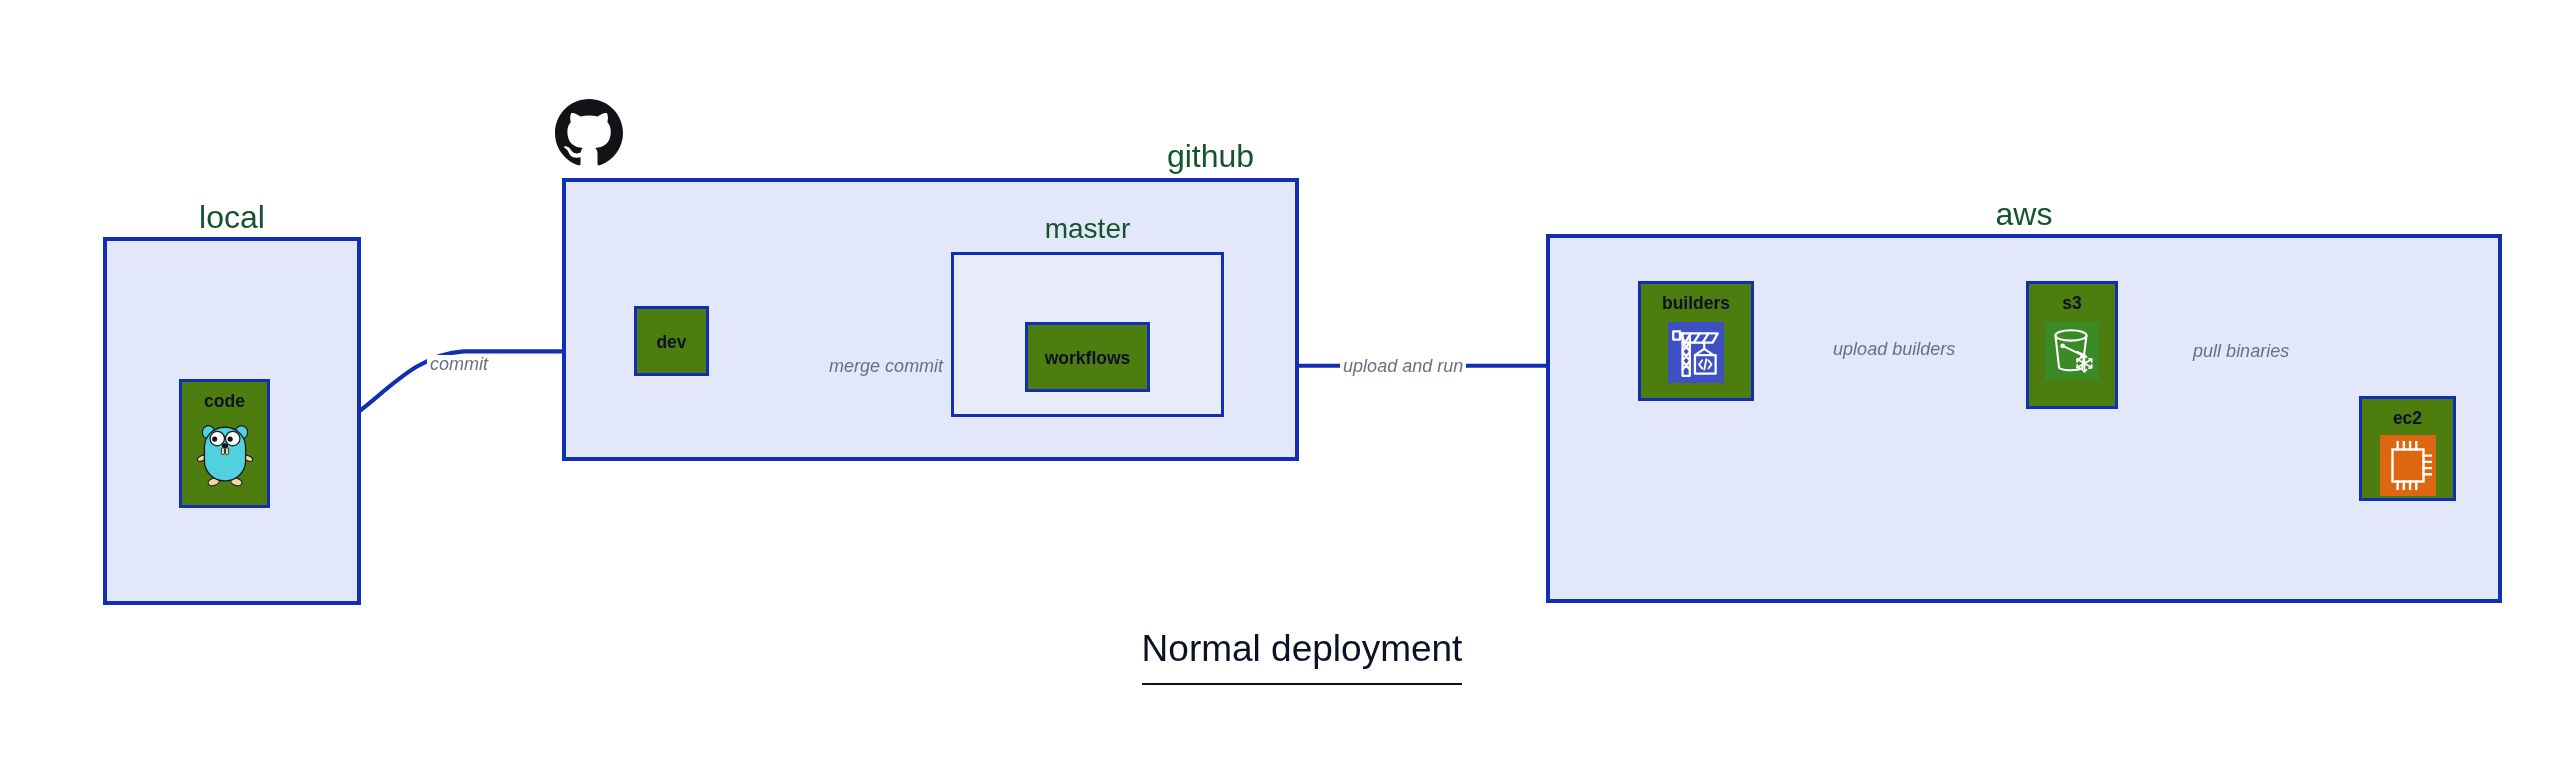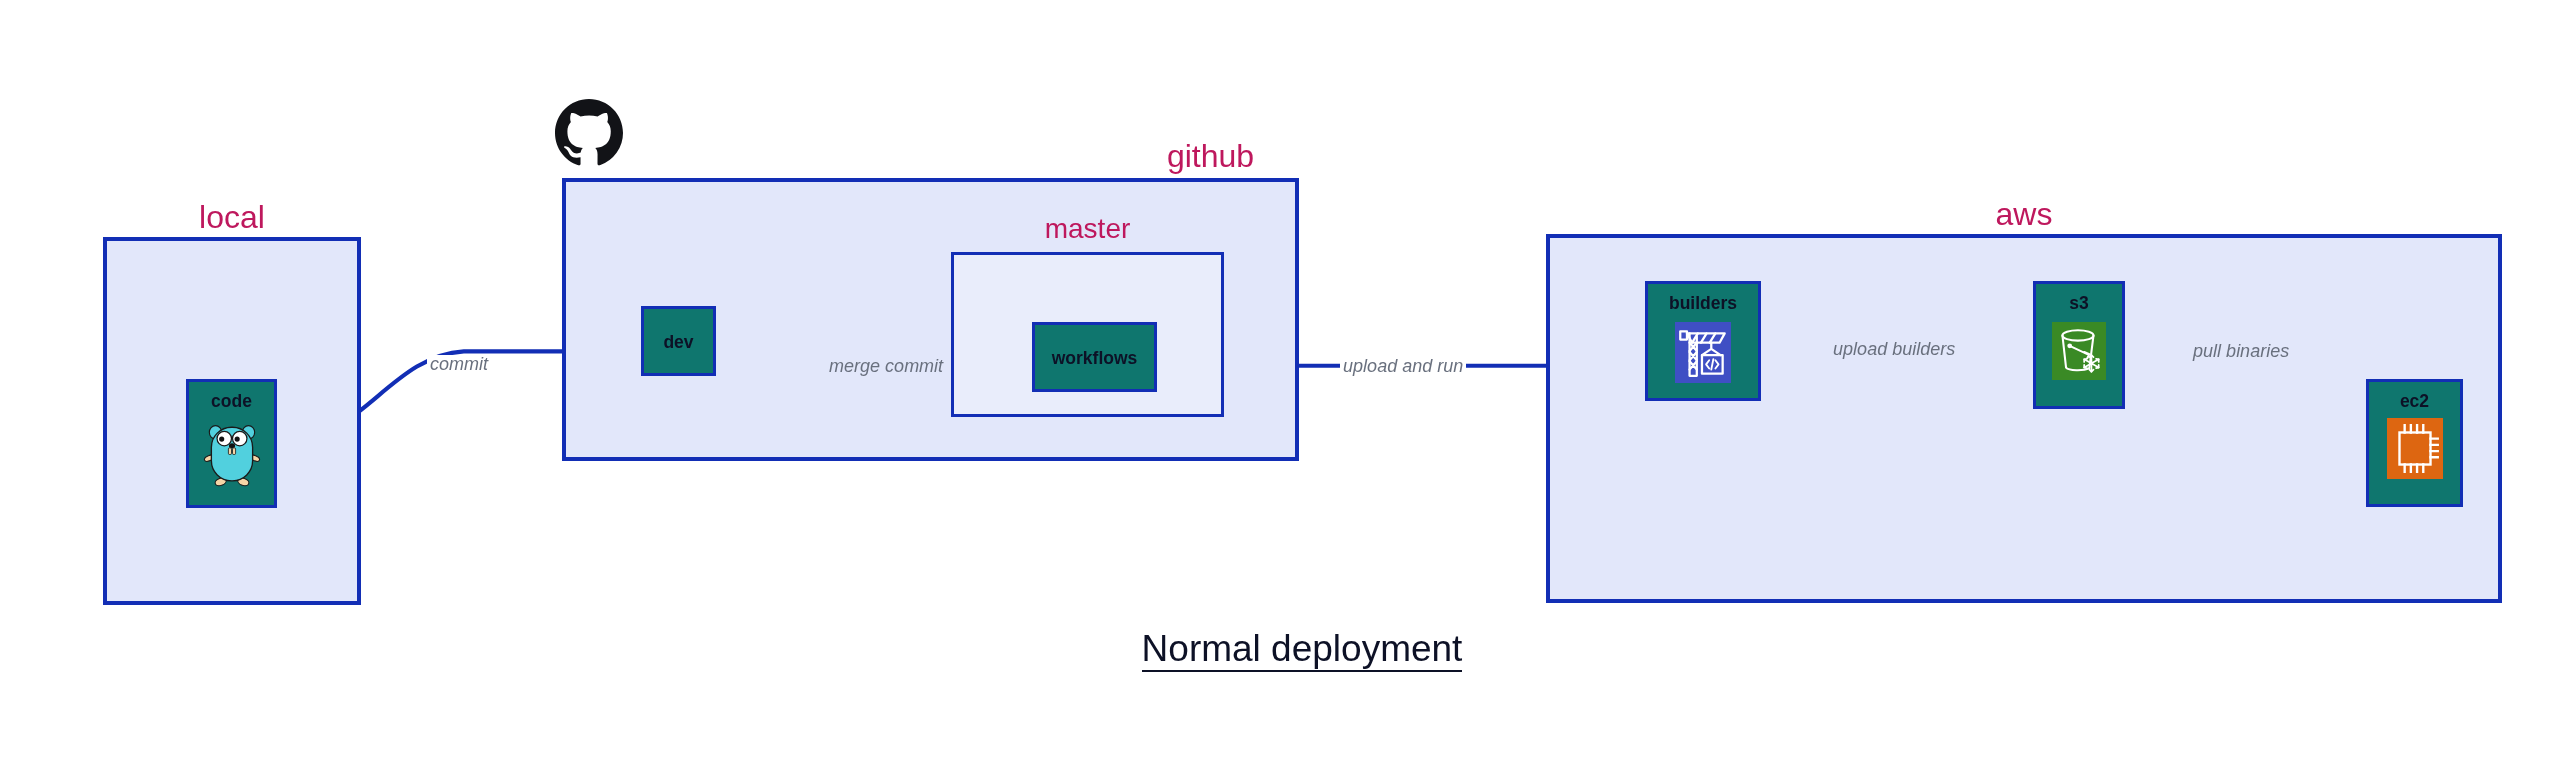--- a/index.html
+++ b/index.html
@@ -14,41 +14,40 @@
 
   
   .group{
     position:absolute;
     background:#E2E7FA;
     border:4.6px solid #122EB5;
     box-sizing:border-box;
   }
   .group-label{
     position:absolute;
-    color:#be185d;
+    color:#14532d;
     font-size:32px;
     line-height:32px;
     white-space:nowrap;
   }
 
   
   .subgroup{
     position:absolute;
     background:#E9EDFB;
     border:3.6px solid #122EB5;
     box-sizing:border-box;
   }
 
   
   .node{
     position:absolute;
-    background:#0f766e;
+    background:#4d7c0f;
     border:3.6px solid #122EB5;
     box-sizing:border-box;
-    margin-left:7px;
   }
   .node-title{
     position:absolute;
     left:0;right:0;
     text-align:center;
     color:#0D1126;
     font-weight:bold;
     font-size:17.5px;
     line-height:17.5px;
     white-space:nowrap;
@@ -80,21 +79,21 @@
     position:absolute;
     left:0;right:0;
     text-align:center;
     top:630px;
     color:#0D1126;
     font-size:37px;
     line-height:37px;
   }
   #diagram-title span{
     border-bottom:2.6px solid #0D1126;
-    padding-bottom:1px;
+    padding-bottom:14px;
     text-align:right;
   }
 
   
   #octocat{position:absolute;left:555px;top:99px;width:68px;height:68px;}
 </style>
 </head>
 <body>
 
 <div id="stage">
@@ -234,21 +233,21 @@
             <path d="M-14 -3 L-14 -8 L-9 -9 M14 3 L14 8 L9 9"></path>
             <path d="M-14 3 L-14 8 L-9 9 M14 -3 L14 -8 L9 -9"></path>
           </g>
         </g>
       </svg>
     </div>
   </div>
 
   <div class="edge-label on-group" style="left:2190px;top:342px;font-style:italic;">pull binaries</div>
 
-  <div class="node" style="left:2359px;top:379px;width:97px;height:128px;text-decoration:underline;">
+  <div class="node" style="left:2359px;top:396px;width:97px;height:105px;text-decoration:underline;">
     <div class="node-title" style="top:11.3px;">ec2</div>
     <div class="node-icon" style="top:36px;width:56px;height:61px;background:#DD6611;">
       <svg viewBox="0 0 108 118" width="56" height="61" xmlns="http://www.w3.org/2000/svg">
         <g stroke="#FFFFFF" stroke-width="4.6" fill="none" stroke-linecap="square">
           <rect x="24" y="28" width="60" height="62"></rect>
 
           <path d="M34 28 L34 14 M46 28 L46 14 M58 28 L58 14 M70 28 L70 14"></path>
 
           <path d="M34 90 L34 104 M46 90 L46 104 M58 90 L58 104 M70 90 L70 104"></path>
 

